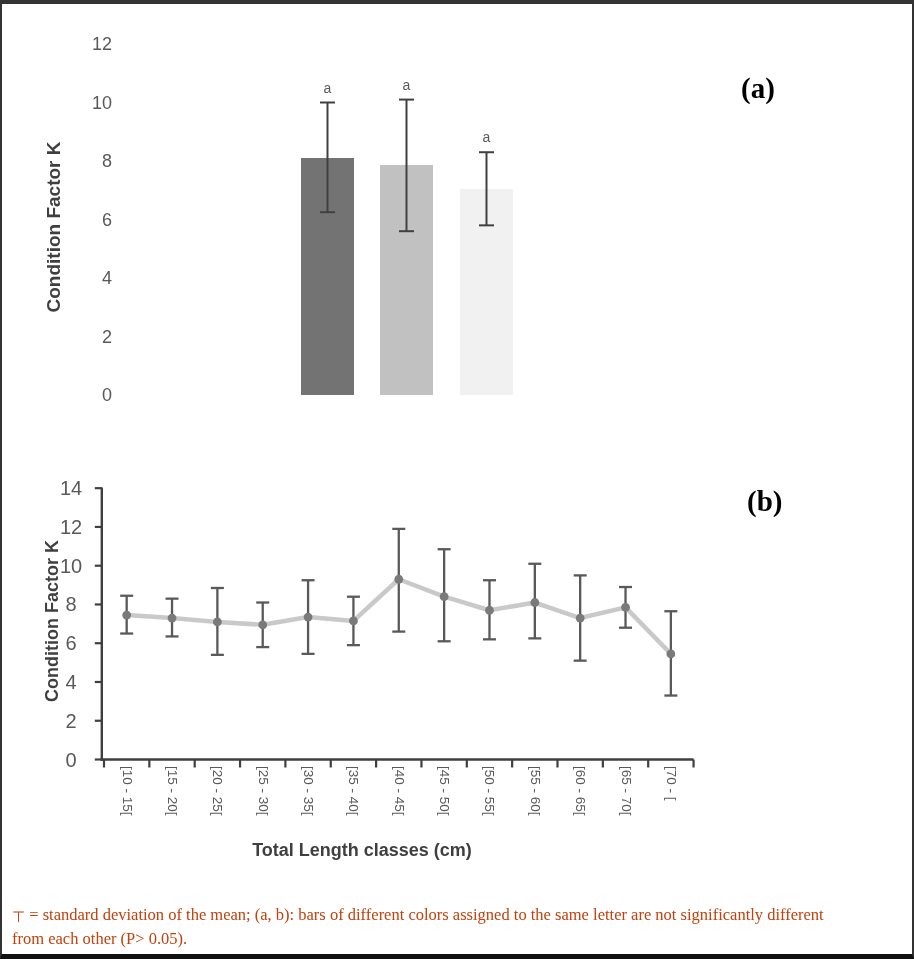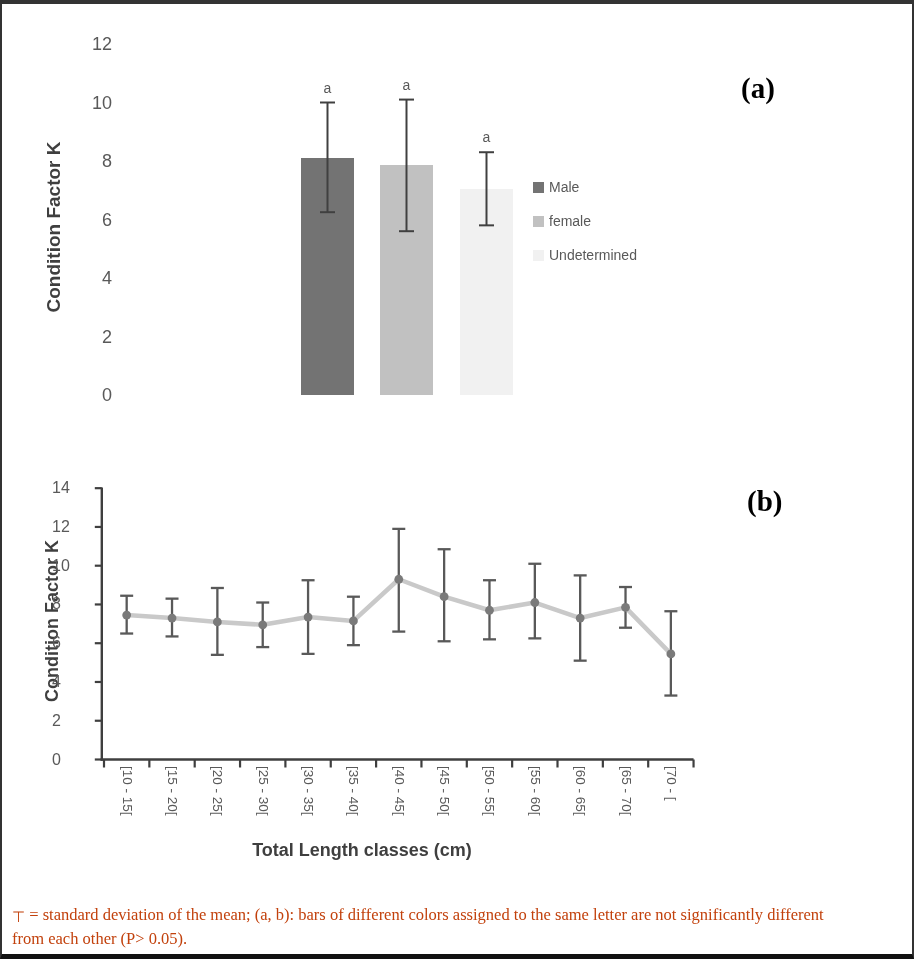--- a/index.html
+++ b/index.html
@@ -13,22 +13,22 @@
     border-top:4px solid #333333;
     overflow:hidden;
     font-family:"Liberation Sans",sans-serif;
   }
   .abs{position:absolute;}
   .ytick-a{
     position:absolute;width:44px;text-align:right;
     font-size:18px;color:#595959;line-height:20px;
   }
   .ytick-b{
-    position:absolute;width:38px;text-align:left;
-    font-size:16px;color:#595959;line-height:18px;
+    position:absolute;width:38px;text-align:center;
+    font-size:20px;color:#595959;line-height:18px;
   }
   .bar{position:absolute;}
   .sig-letter{
     position:absolute;width:24px;text-align:center;
     font-size:14px;color:#595959;
   }
   .axis-title{
     position:absolute;color:#3f3f3f;font-weight:600;
     white-space:nowrap;text-align:center;
   }
@@ -86,34 +86,20 @@
       <div class="bar" style="left: 299px; width: 53px; top: 154.075px; height: 236.925px; background: rgb(115, 115, 115);"></div>
       <div class="bar" style="left: 378px; width: 53px; top: 161.387px; height: 229.612px; background: rgb(193, 193, 193);"></div>
       <div class="bar" style="left: 458px; width: 53px; top: 184.787px; height: 206.213px; background: rgb(241, 241, 241);"></div>
     </div>
   <div class="abs" id="a-letters">
       <div class="sig-letter" style="left: 313.5px; top: 75.5px;">a</div>
       <div class="sig-letter" style="left: 392.5px; top: 72.575px;">a</div>
       <div class="sig-letter" style="left: 472.5px; top: 125.225px;">a</div>
     </div>
 
-  <div class="legend" id="a-legend">
-      <div class="legend-row">
-        <span class="legend-swatch" style="background: rgb(115, 115, 115);"></span>
-        <span class="legend-label">Male</span>
-      </div>
-      <div class="legend-row">
-        <span class="legend-swatch" style="background: rgb(193, 193, 193);"></span>
-        <span class="legend-label">female</span>
-      </div>
-      <div class="legend-row">
-        <span class="legend-swatch" style="background: rgb(241, 241, 241);"></span>
-        <span class="legend-label">Undetermined</span>
-      </div>
-    </div>
 
   <div class="panel-label" style="left:739px;top:68px;">(a)</div>
 
   <div class="abs axis-title ylabel" style="left:-100px;top:604px;font-size:18px;">Condition Factor K</div>
   <div class="abs" id="b-yticks">
       <div class="ytick-b" style="left: 50px; top: 746.5px;">0</div>
       <div class="ytick-b" style="left: 50px; top: 707.74px;">2</div>
       <div class="ytick-b" style="left: 50px; top: 668.98px;">4</div>
       <div class="ytick-b" style="left: 50px; top: 630.22px;">6</div>
       <div class="ytick-b" style="left: 50px; top: 591.46px;">8</div>

